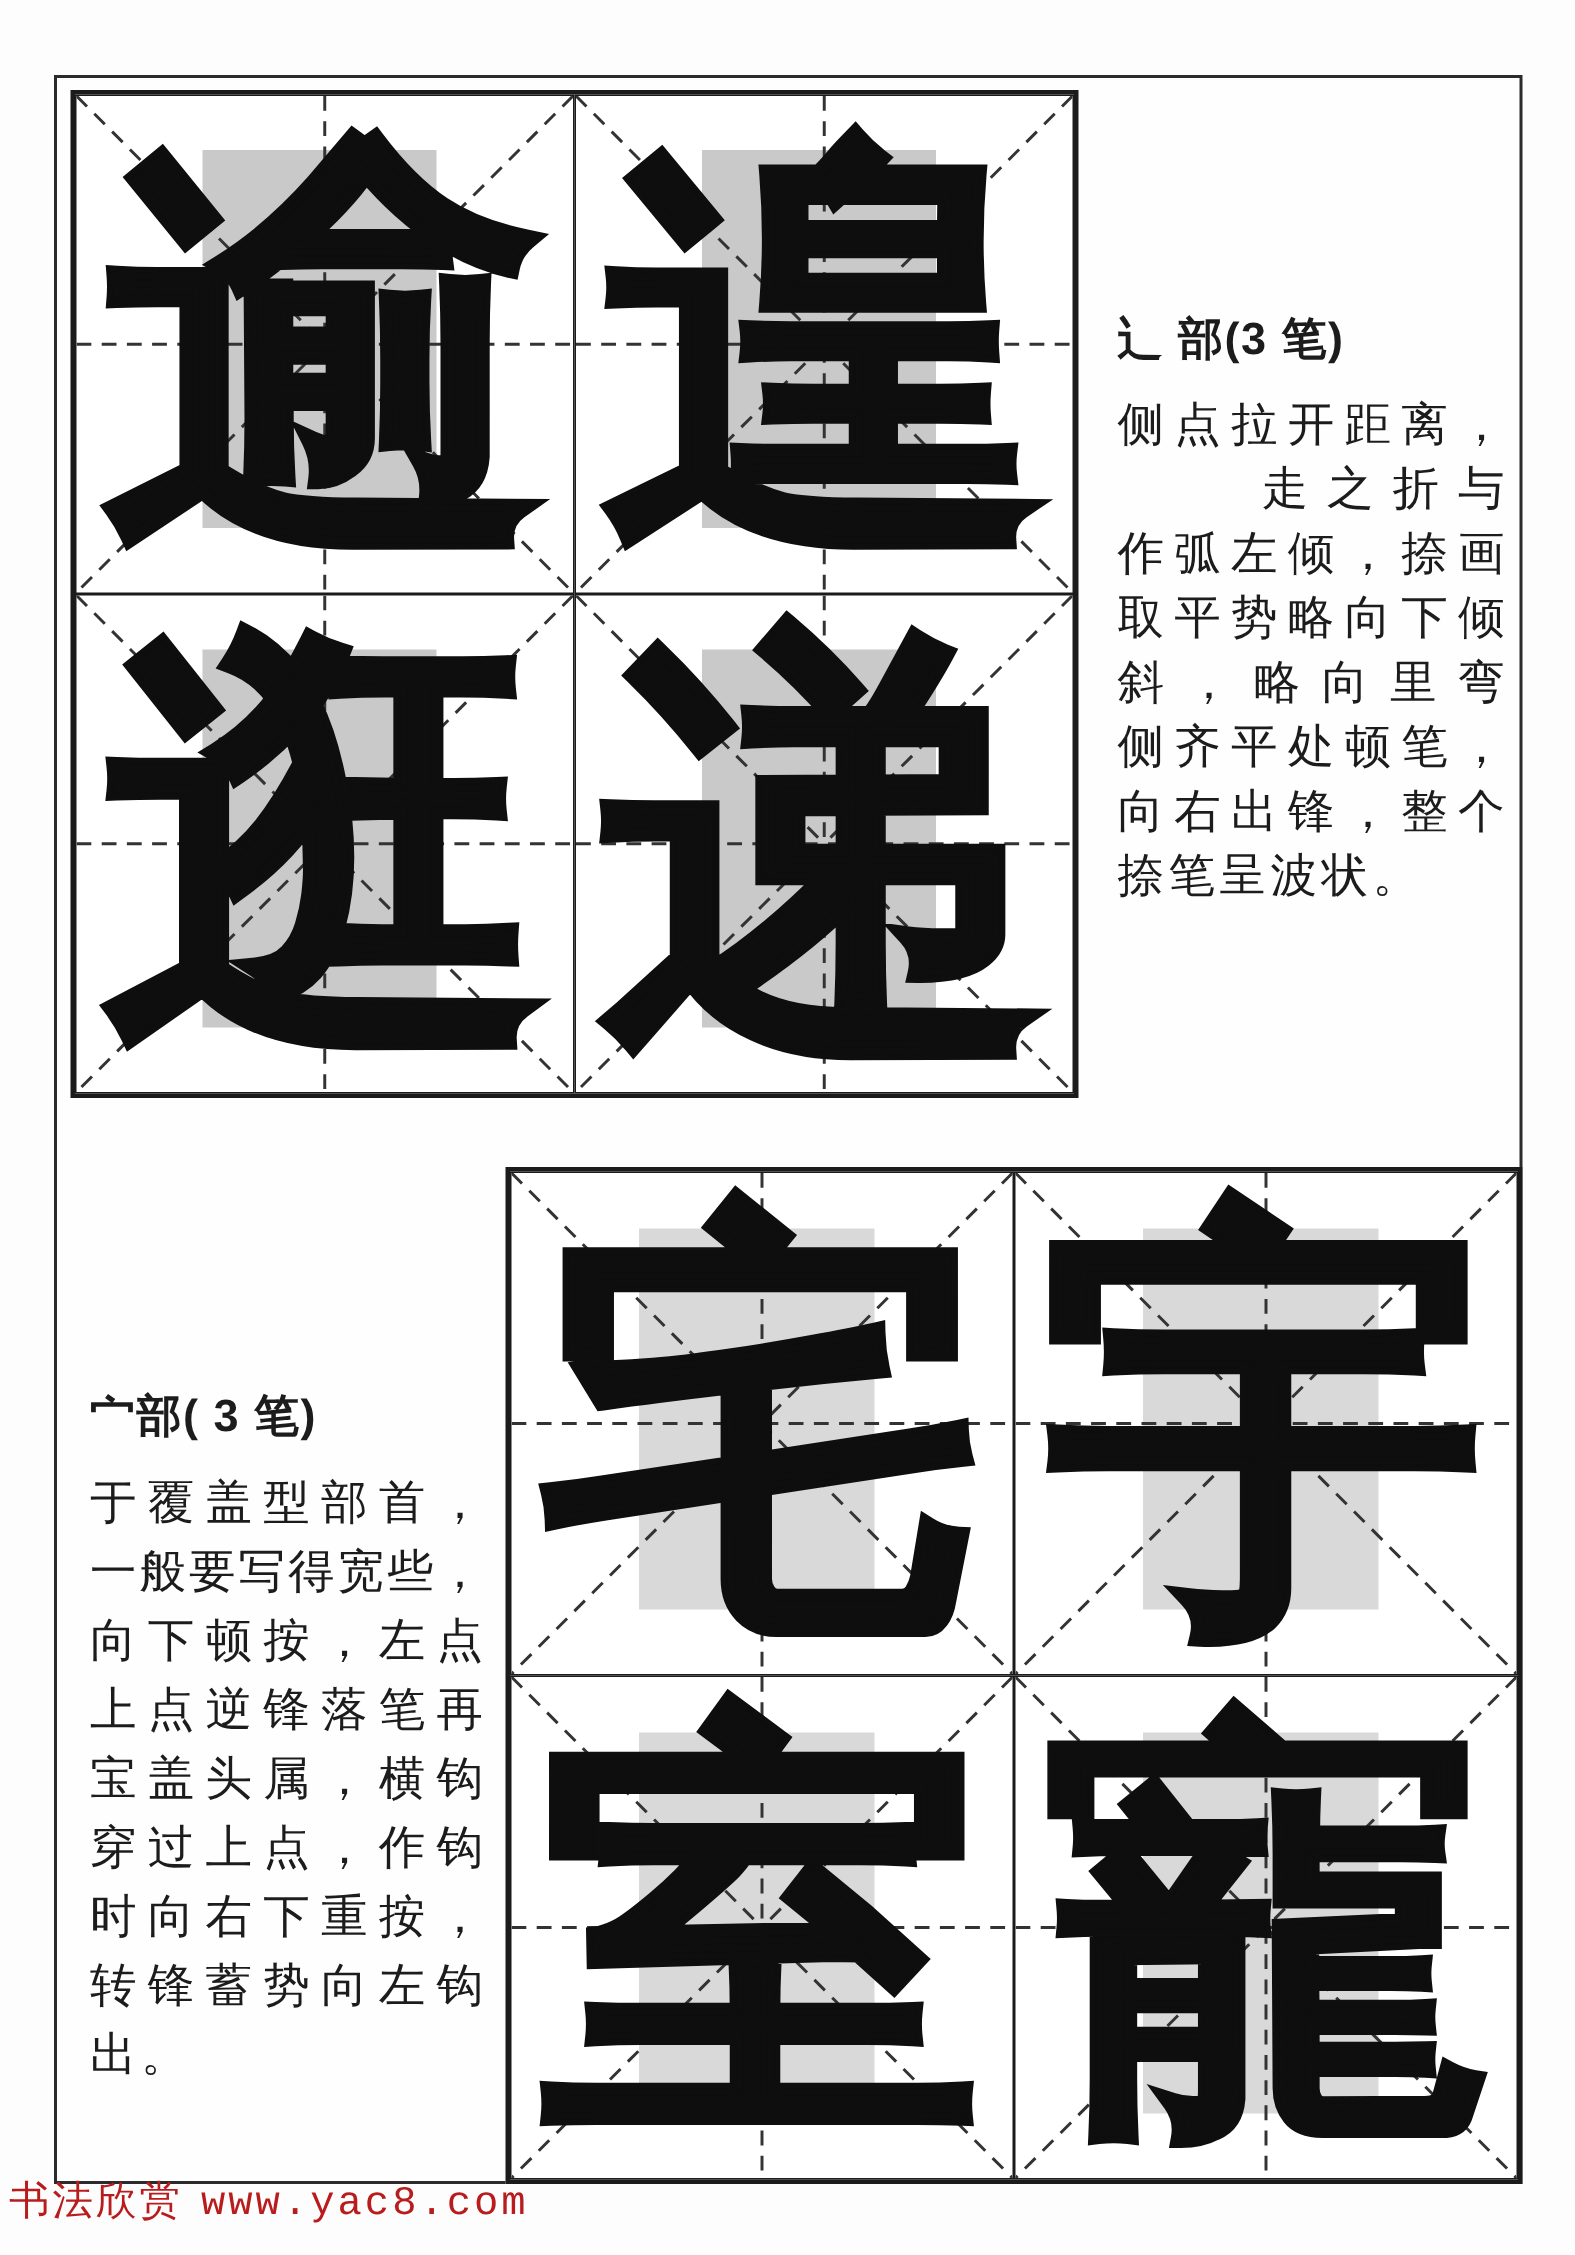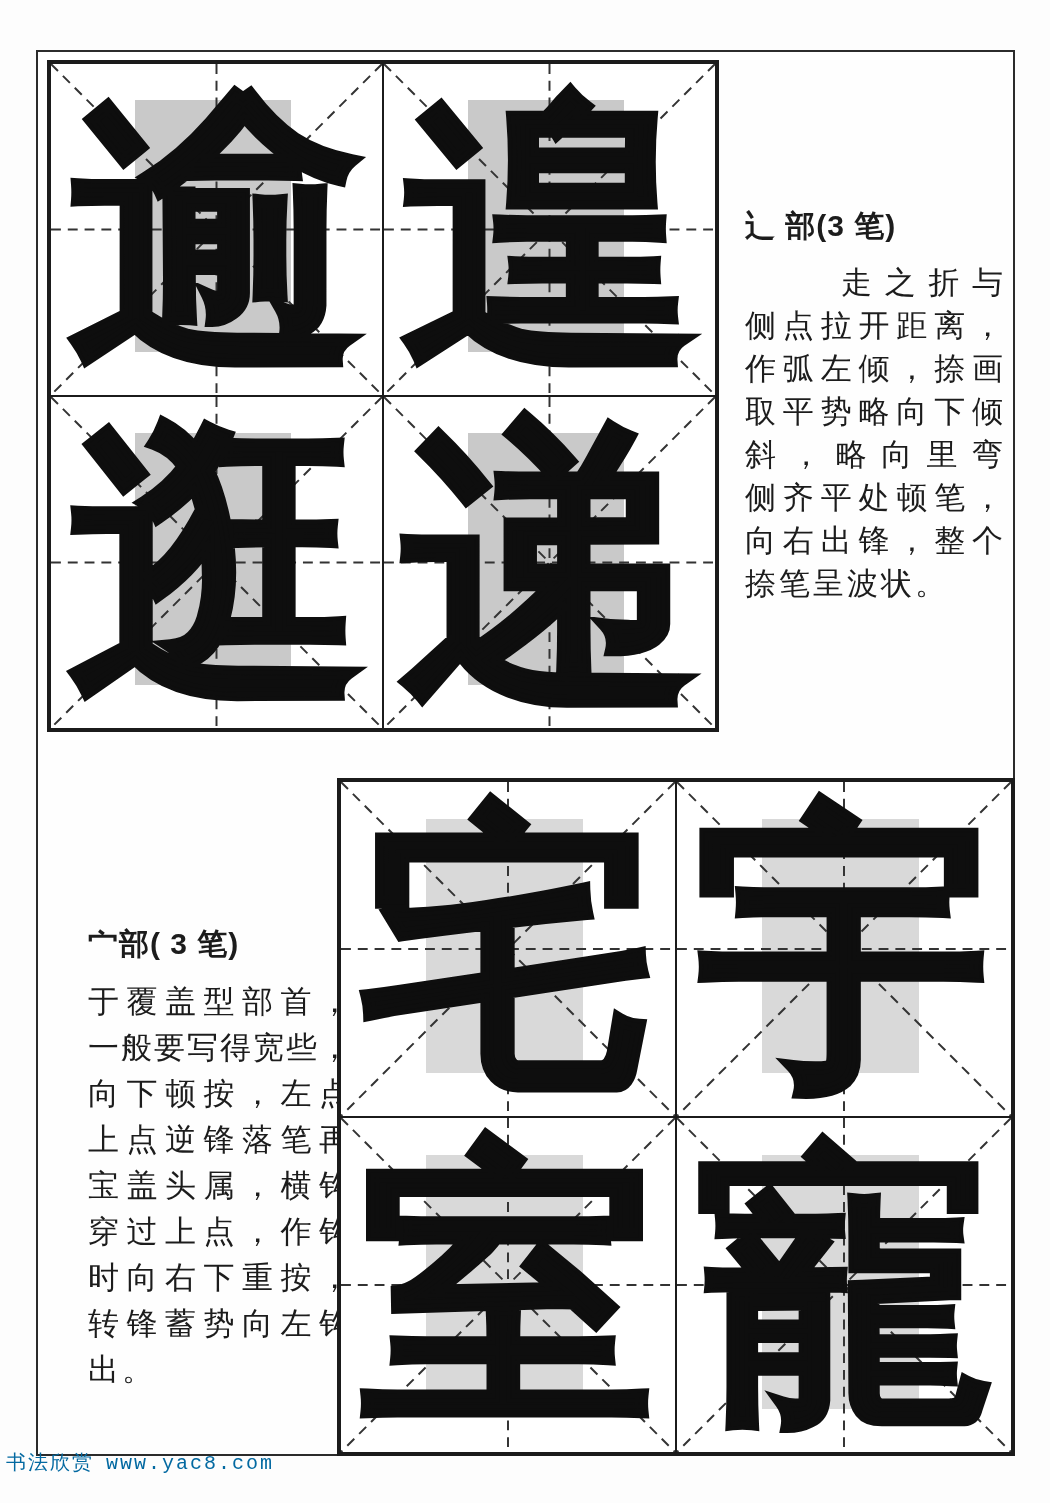--- a/index.html
+++ b/index.html
@@ -60,41 +60,41 @@
     line-height: 1;
     font-weight: bold;
     color: #0e0e0e;
     -webkit-text-stroke: 4px #0e0e0e;
     white-space: nowrap;
     font-family: "DejaVu Serif", serif;
   }
   
   .textblock { position: absolute; }
   .tb-chuo { left: 745px; top: 160px; width: 258px; }
-  .tb-mian { left: 88px;  top: 878px; width: 262px; }
+  .tb-mian { left: 60px;  top: 878px; width: 262px; }
   .tb-title {
     font-family: "Liberation Sans", sans-serif;
     font-weight: bold;
     font-size: 30px;
     margin-bottom: 14px;
     letter-spacing: 1px;
     margin-top: 46px;
   }
   .tb-lines { font-size: 31px; }
   .tb-chuo .tline { line-height: 43px; }
   .tb-mian .tline { line-height: 46px; }
   .tline { text-align: justify; text-align-last: justify; }
   .tline.first { text-indent: 96px; }
   .tline.final { text-align-last: left; letter-spacing: 3px; }
   
   .watermark {
     position: absolute;
     left: 6px; top: 1449px;
-    color: #0369a1;
-    font-size: 20px;
+    color: #b91c1c;
+    font-size: 27px;
     white-space: nowrap;
   }
   .wm-name { font-family: "Liberation Serif", serif; letter-spacing: 2px; }
   .wm-url  { font-family: "Liberation Mono", monospace; letter-spacing: 2px; margin-left: 12px; }
 </style>
 </head>
 <body>
 
 <div class="page">
   <div class="page-border"></div>
@@ -138,22 +138,22 @@
         <line x1="0" y1="167.5" x2="335" y2="167.5" stroke="#333" stroke-width="2" stroke-dasharray="10 7"></line>
         <line x1="167.5" y1="0" x2="167.5" y2="335" stroke="#333" stroke-width="2" stroke-dasharray="10 7"></line>
       </svg>
       <div class="glyph">递</div>
     </div>
   </div>
 
   <div class="textblock tb-chuo">
     <div class="tb-title">辶 部(3 笔)</div>
     <div class="tb-lines">
+      <div class="tline">侧点拉开距离，</div>
       <div class="tline first">走之折与</div>
-      <div class="tline">侧点拉开距离，</div>
       <div class="tline">作弧左倾，捺画</div>
       <div class="tline">取平势略向下倾</div>
       <div class="tline">斜，略向里弯</div>
       <div class="tline">侧齐平处顿笔，</div>
       <div class="tline">向右出锋，整个</div>
       <div class="tline final">捺笔呈波状。</div>
     </div>
   </div>
 
   <div class="textblock tb-mian">

